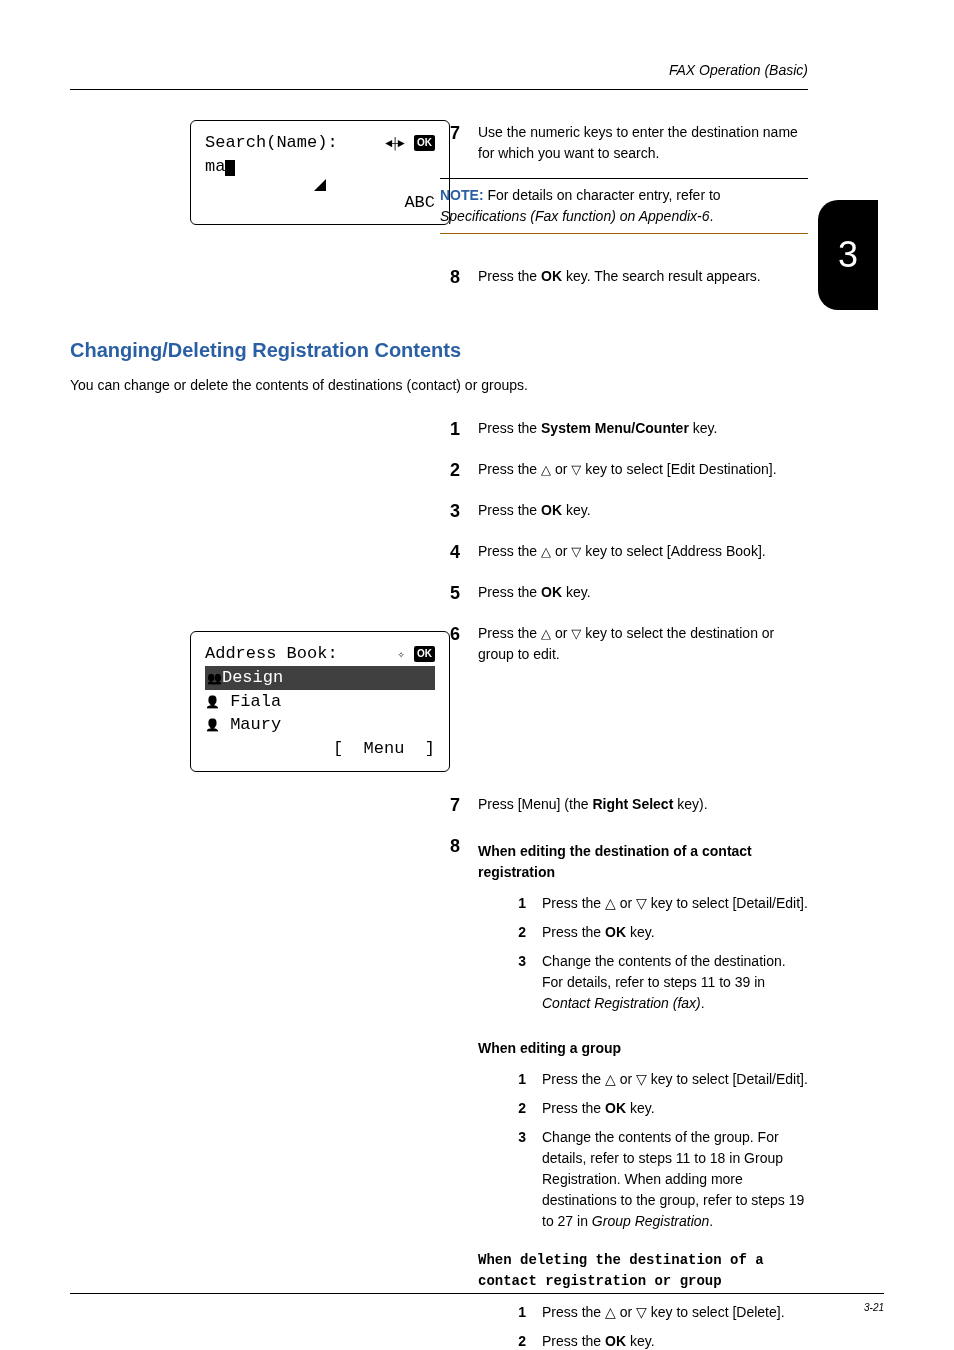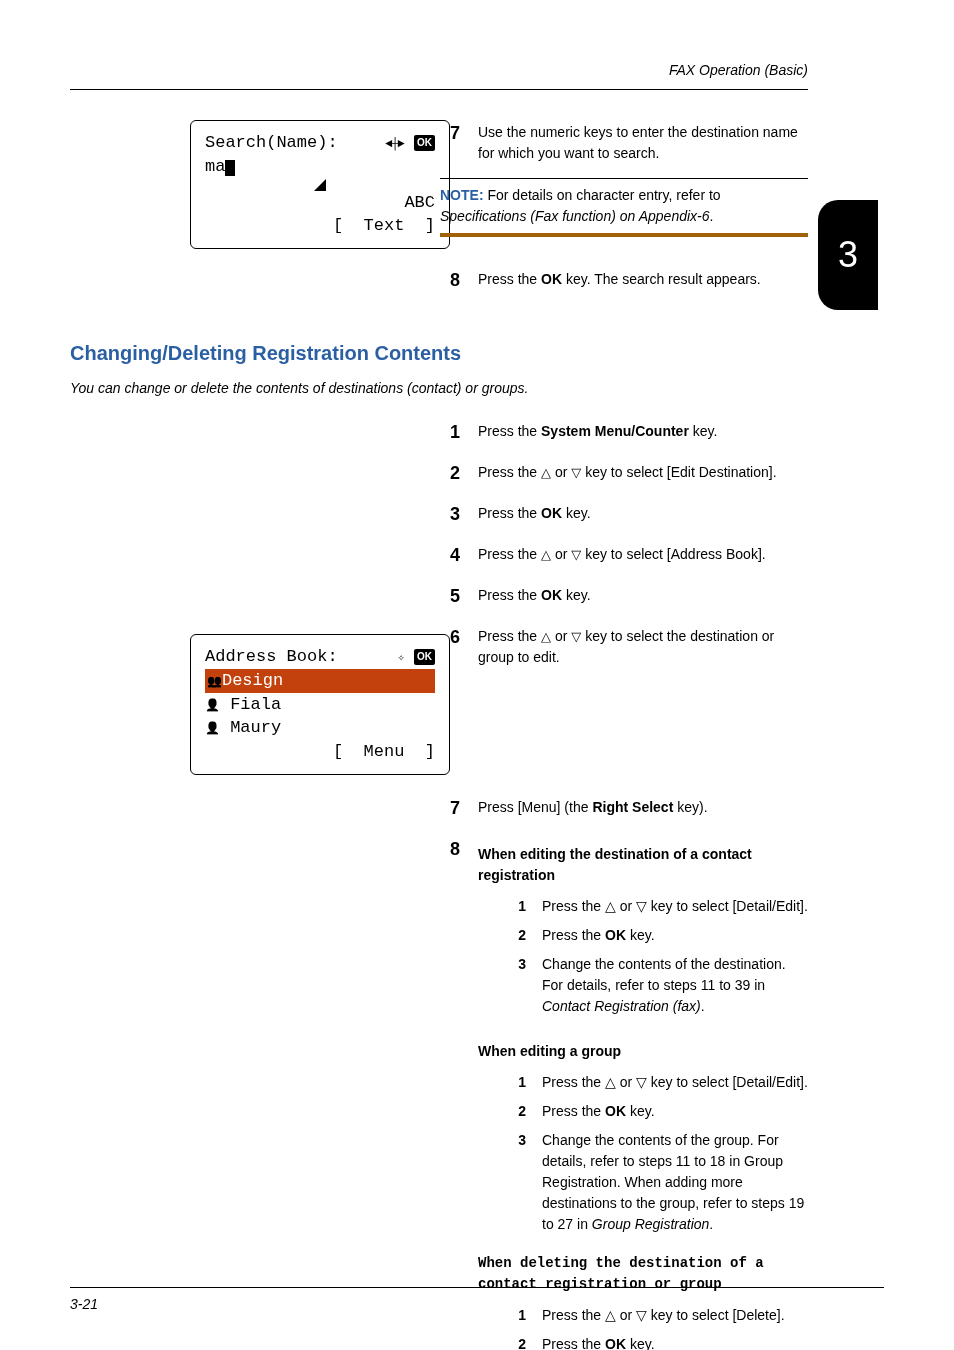--- a/index.html
+++ b/index.html
@@ -112,38 +112,37 @@
     width: 18px;
     text-align: right;
     flex-shrink: 0;
   }
   .step-body {
     flex: 1;
     padding-top: 2px;
   }
   .note-box {
     border-top: 1px solid #000;
-    border-bottom: 4px solid #a16207;
+    border-bottom: 1px solid #a16207;
     padding: 6px 0;
     margin-bottom: 20px;
   }
   .note-label {
     color: #2b5fa4;
     font-weight: bold;
   }
   .blue-heading {
     color: #2b5fa4;
     font-size: 20px;
     font-weight: bold;
     margin-top: 30px;
     margin-bottom: 10px;
   }
   .full-text {
     margin-bottom: 20px;
-    font-style: italic;
   }
   .right-steps {
     padding-left: 370px;
   }
   .bold { font-weight: bold; }
   .sub-list {
     padding-left: 30px;
   }
   .sub-head {
     font-weight: bold;
@@ -153,30 +152,30 @@
   .sub-row {
     display: flex;
     gap: 16px;
     margin-bottom: 8px;
   }
   .footer {
     position: absolute;
     bottom: 35px;
     left: 0;
     right: 0;
-    text-align: left;
+    text-align: right;
     font-style: italic;
-    font-size: 14px;
+    font-size: 10px;
     border-top: 1px solid #000;
     padding-top: 6px;
     width: 814px;
     margin: 0 70px;
   }
   .highlight-row {
-    background: #c2410c;
+    background: #404040;
     color: #fff;
     padding: 0 2px;
     display: inline-block;
     width: 100%;
     box-sizing: border-box;
   }
   .tri-up { font-size: 13px; }
   .arrows-icon { font-size: 12px; letter-spacing: -1px; }
   .icon-person::before {
     content: "👤";
@@ -205,23 +204,20 @@
         </div>
         <div class="lcd-line">
           <span><span>ma</span><span class="cursor"></span></span>
         </div>
         <div class="lcd-line" style="justify-content:center;">
           <span class="signal-icon"></span>
         </div>
         <div class="lcd-line" style="justify-content:flex-end;">
           <span>ABC</span>
         </div>
-        <div class="lcd-line" style="justify-content:flex-end;">
-          <span>[  Text  ]</span>
-        </div>
       </div>
     </div>
 
     <div class="right-col">
       <div class="step-row">
         <div class="step-num">7</div>
         <div class="step-body">Use the numeric keys to enter the destination name for which you want to search.</div>
       </div>
       <div class="note-box">
         <span class="note-label">NOTE:</span><span> For details on character entry, refer to </span><i>Specifications (Fax function) on Appendix-6</i><span>.</span>

